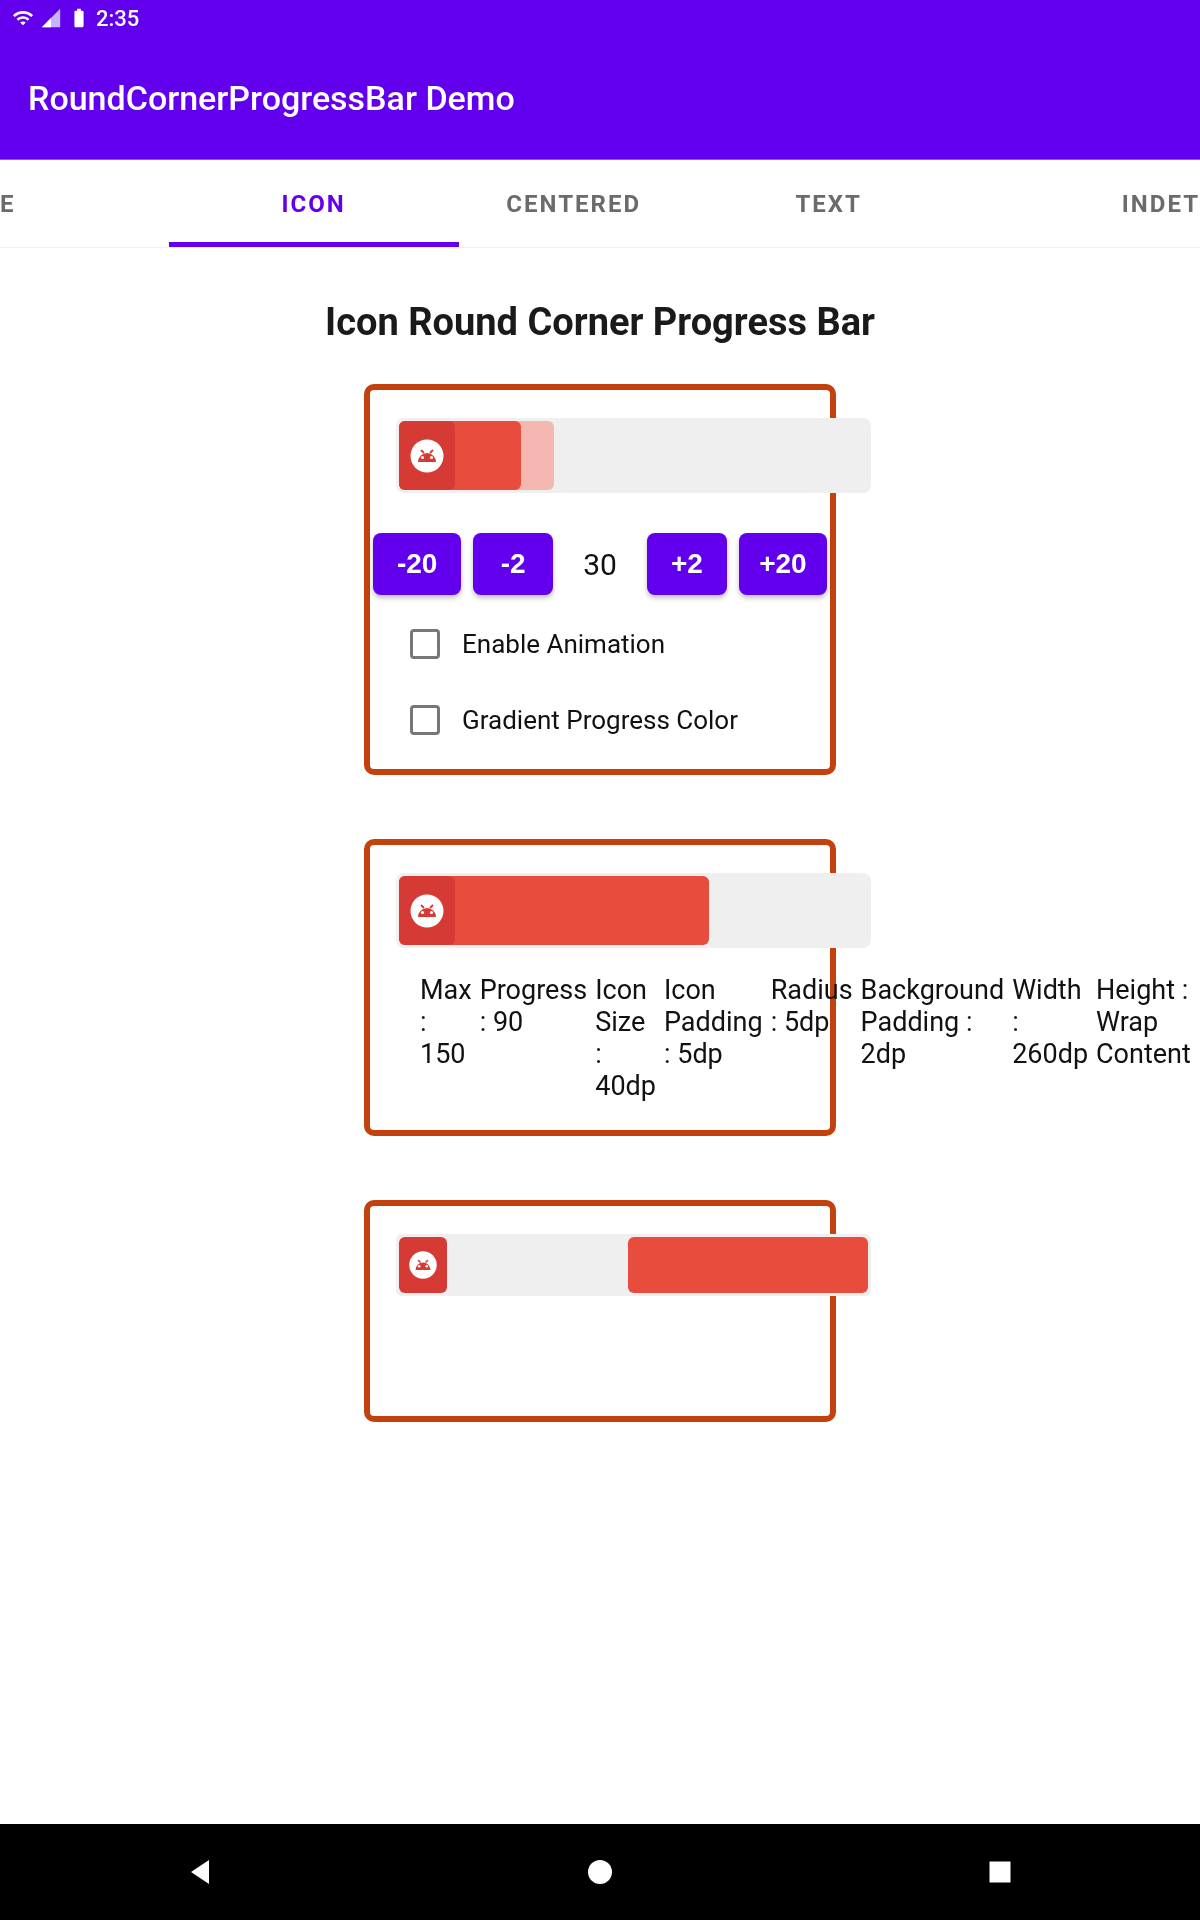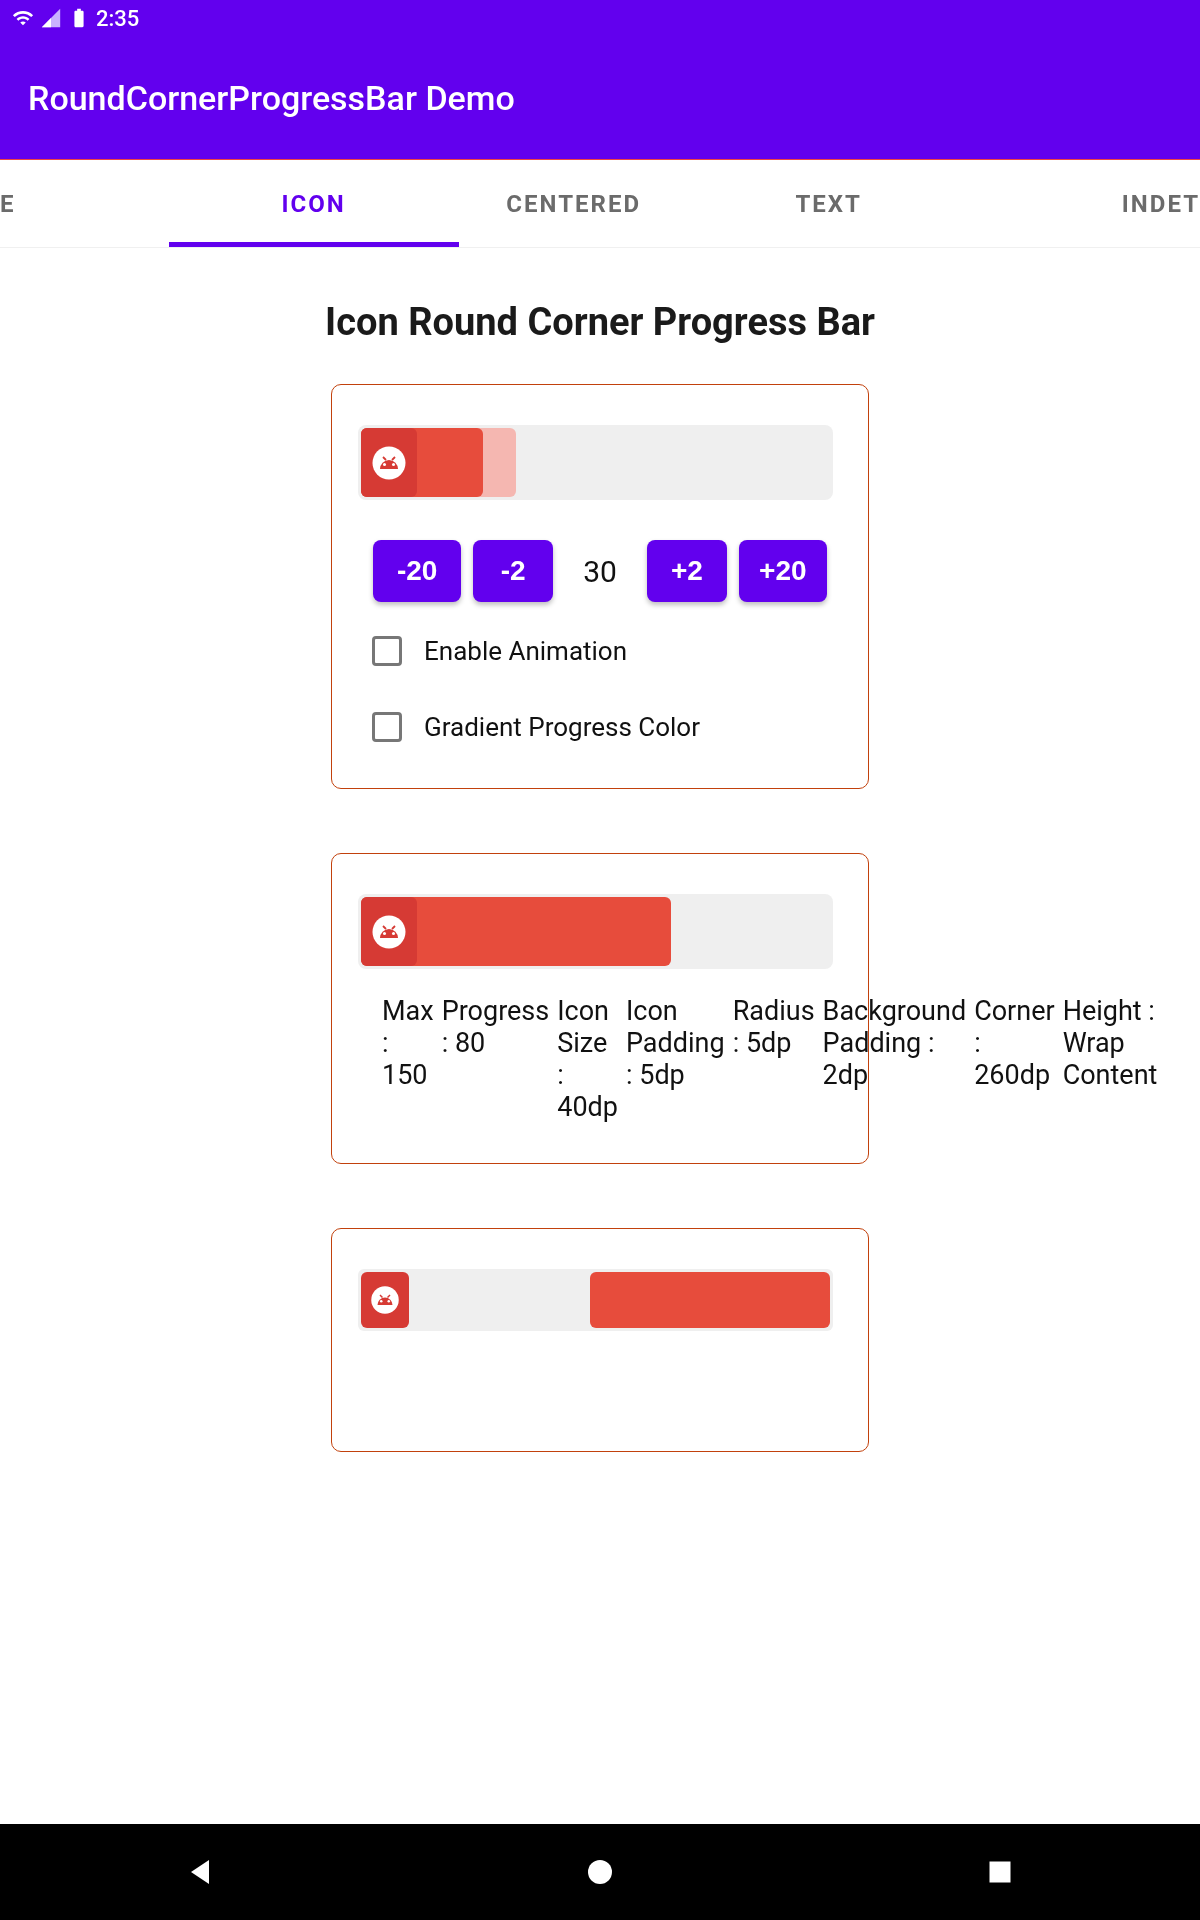--- a/index.html
+++ b/index.html
@@ -9,21 +9,21 @@
   .appbar { height: 124px; background: #6200EE; color: #fff; display: flex; align-items: center; padding: 0 28px; font-size: 34px; font-weight: 500; border-bottom: 1px solid #ef4444; }
   .tabs { height: 88px; background: #fff; display: flex; align-items: stretch; overflow: hidden; position: relative; border-bottom: 1px solid #f0f0f0; }
   .tab { flex: 0 0 auto; display: flex; align-items: center; justify-content: center; font-size: 24px; font-weight: 700; letter-spacing: 2px; color: #6b6b6b; padding: 0 30px; position: relative; }
   .tab.edge-left { padding-left: 0; padding-right: 20px; }
   .tab.edge-right { padding-right: 0; padding-left: 20px; }
   .tab.active { color: #6200EE; }
   .tab.active::after { content: ""; position: absolute; bottom: 0; left: 50%; transform: translateX(-50%); width: 290px; height: 5px; background: #6200EE; }
   .tab-spacer { flex: 1; }
   .content { width: 100%; display: flex; flex-direction: column; align-items: center; padding-top: 52px; height: calc(100% - 36px - 124px - 88px - 96px); overflow: hidden; }
   .page-title { font-size: 38px; font-weight: 700; color: #1a1a1a; }
-  .card { width: 538px; border: 1px solid #c2410c; border-radius: 10px; padding: 40px 26px; margin-top: 40px; }
+  .card { width: 472px; border: 6px solid #c2410c; border-radius: 10px; padding: 28px 26px; margin-top: 40px; }
   .progress-track { width: 475px; height: 75px; background: #efefef; border-radius: 8px; position: relative; overflow: hidden; }
   .progress-track.small { height: 62px; border-radius: 6px; }
   .progress-icon-box { position: absolute; left: 3px; top: 3px; bottom: 3px; width: 56px; background: #d63a34; border-radius: 6px; display: flex; align-items: center; justify-content: center; z-index: 3; }
   .progress-icon-box.small { width: 48px; }
   .android-icon { width: 36px; height: 36px; }
   .android-icon.small { width: 30px; height: 30px; }
   .progress-fill { position: absolute; left: 3px; top: 3px; bottom: 3px; background: #e74c3c; border-radius: 6px; z-index: 2; }
   .progress-secondary { position: absolute; left: 3px; top: 3px; bottom: 3px; background: #f5b7b1; border-radius: 6px; z-index: 1; }
   .progress-fill.rtl { left: auto; right: 3px; }
   .btn-row { display: flex; align-items: center; gap: 12px; margin-top: 40px; justify-content: center; }
@@ -133,26 +133,26 @@
             <path fill="#d63a34" d="M6 16a6 6 0 0 1 12 0H6z"></path>
             <circle cx="9" cy="13" r="1" fill="#fff"></circle>
             <circle cx="15" cy="13" r="1" fill="#fff"></circle>
             <line x1="8" y1="8" x2="10" y2="10" stroke="#d63a34" stroke-width="1.2"></line>
             <line x1="16" y1="8" x2="14" y2="10" stroke="#d63a34" stroke-width="1.2"></line>
           </svg>
       </div>
     </div>
     <div class="spec-list">
       <div class="spec-line">Max : 150</div>
-      <div class="spec-line">Progress : 80</div>
+      <div class="spec-line">Progress : 90</div>
       <div class="spec-line">Icon Size : 40dp</div>
       <div class="spec-line">Icon Padding : 5dp</div>
       <div class="spec-line">Radius : 5dp</div>
       <div class="spec-line">Background Padding : 2dp</div>
-      <div class="spec-line">Corner : 260dp</div>
+      <div class="spec-line">Width : 260dp</div>
       <div class="spec-line">Height : Wrap Content</div>
     </div>
   </div>
 
   <div class="card" style="margin-top:64px; padding-bottom:120px">
     <div class="progress-track small">
       <div class="progress-fill rtl" style="width:240px"></div>
       <div class="progress-icon-box small">
         <svg class="android-icon small" viewBox="0 0 24 24" fill="#fff">
             <circle cx="12" cy="12" r="11" fill="#fff"></circle>

